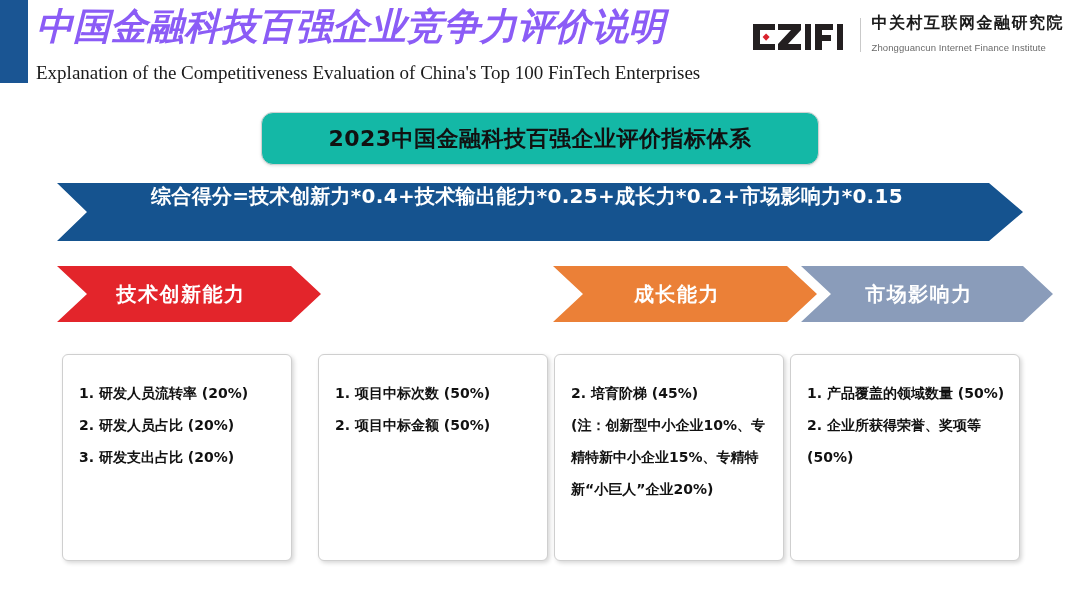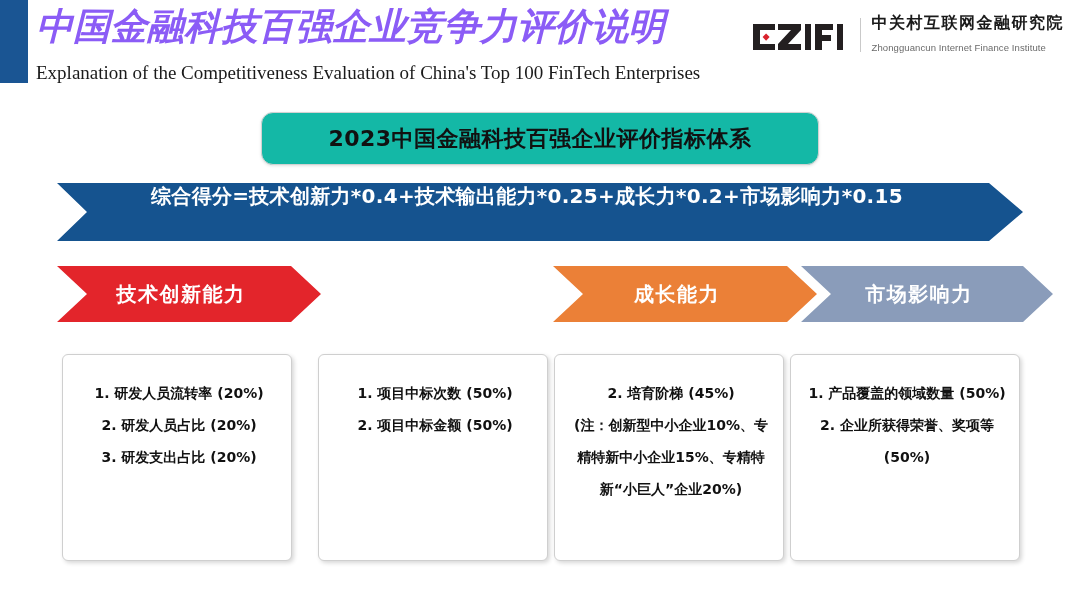--- a/index.html
+++ b/index.html
@@ -172,21 +172,20 @@
     box-sizing: border-box;
     padding: 22px 12px 0 16px;
   }
   .content-line {
     font-family: "DejaVu Sans", "Liberation Sans", sans-serif;
     font-weight: bold;
     font-size: 14px;
     line-height: 32px;
     color: #111111;
     white-space: nowrap;
-    text-align: center;
   }
   .content-line.wrap { white-space: normal; }
 </style>
 </head>
 <body>
 
 <div id="header">
   <div id="accent-bar"></div>
   <div id="title-block">
     <div id="title-cn">中国金融科技百强企业竞争力评价说明</div>

